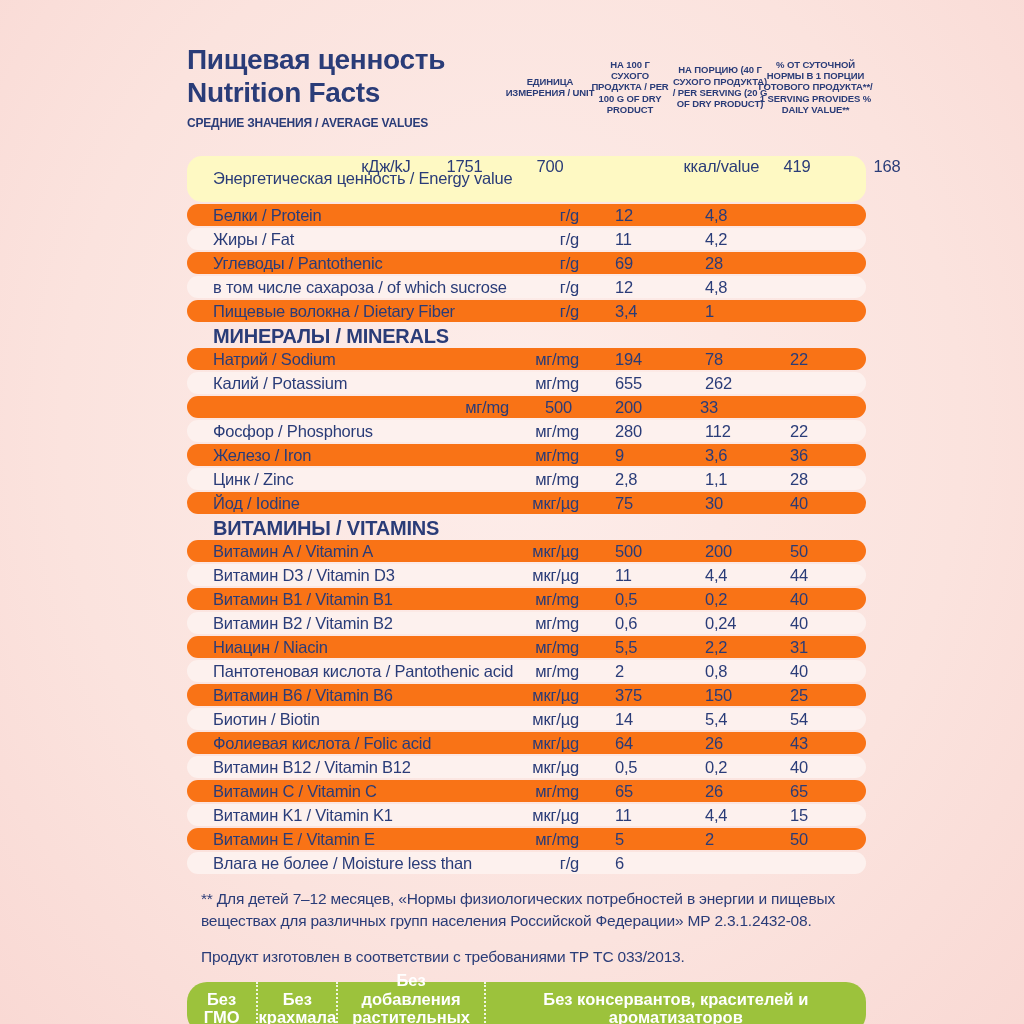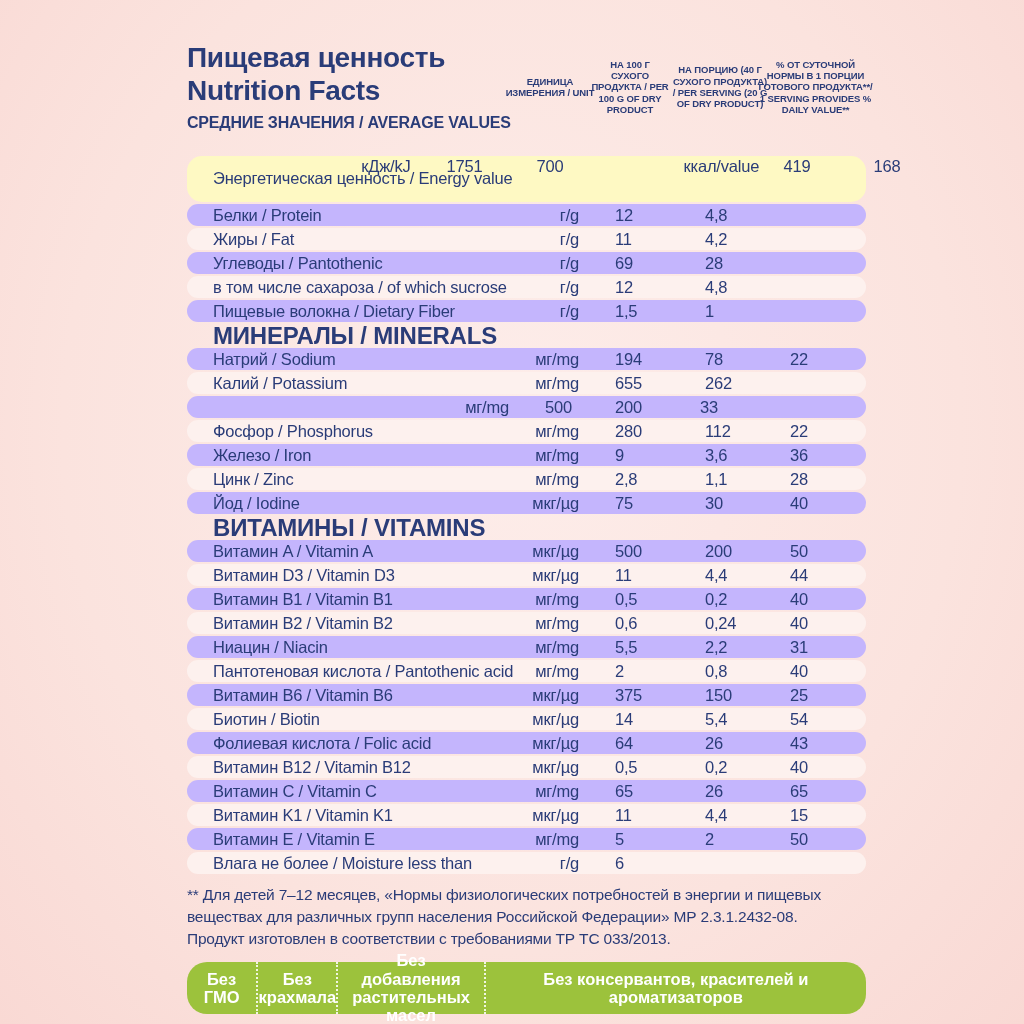--- a/index.html
+++ b/index.html
@@ -8,51 +8,51 @@
     font-family:"Liberation Sans",sans-serif;
     background:radial-gradient(ellipse at 50% 42%, #fdedea 0%, #fbe3de 62%, #f9d9d4 100%);
     color:#2a3c78;
   }
   .content{position:absolute;left:187px;top:36px;width:679px;}
 
   
   .thead{display:grid;grid-template-columns:1fr 70px 90px 90px 101px;align-items:center;height:102px;margin-bottom:18px;}
   .title-block{align-self:center;}
   .title{font-size:28px;font-weight:bold;line-height:1.17;letter-spacing:-.3px;}
-  .subtitle{font-size:16px;font-weight:bold;letter-spacing:-.2px;margin-top:7px;}
+  .subtitle{font-size:12px;font-weight:bold;letter-spacing:-.2px;margin-top:7px;}
   .hcell{justify-self:center;text-align:center;font-size:9.5px;font-weight:bold;line-height:1.2;letter-spacing:-.1px;}
   .hcell.unit-h{width:92px;}
   .hcell.p100-h{width:80px;}
   .hcell.serv-h{width:98px;}
   .hcell.daily-h{width:118px;}
 
   
   .row{display:grid;grid-template-columns:1fr 70px 90px 90px 101px;height:22px;align-items:center;
        border-radius:13px;margin-bottom:2px;font-size:16.5px;letter-spacing:-.2px;}
-  .row.w{background:#c4b5fd;}
+  .row.w{background:#f97316;}
   .row.lp{background:#fdf1ee;}
   .cell-label{padding-left:26px;white-space:nowrap;}
   .cell-unit{text-align:right;padding-right:6px;white-space:nowrap;}
   .cell-p100{padding-left:30px;}
   .cell-serv{padding-left:30px;}
   .cell-daily{padding-left:25px;}
 
-  .section-header{height:24px;line-height:24px;padding-left:26px;font-size:24px;font-weight:bold;letter-spacing:-.2px;}
+  .section-header{height:24px;line-height:24px;padding-left:26px;font-size:20px;font-weight:bold;letter-spacing:-.2px;}
 
   
   .row-energy{display:flex;height:46px;border-radius:15px;margin-bottom:2px;font-size:16.5px;letter-spacing:-.2px;}
   .row-energy.w{background:#fef9c3;}
   .energy-label{flex:1;padding-left:26px;display:flex;flex-direction:column;justify-content:center;line-height:1.3;}
   .energy-right{width:351px;display:flex;justify-content:center;}
   .erow{display:grid;grid-template-columns:70px 90px 90px 101px;height:20px;align-items:center;}
   .edivider{border-top:2px dotted #a9b3ce;margin:0 10px 0 -24px;height:0;}
 
   
   .footnote{margin-top:10px;font-size:15.5px;line-height:1.42;letter-spacing:-.2px;}
-  .footnote p{margin:0;}
+  .footnote p{margin:14px;}
 
   
   .badge-bar{margin-top:12px;height:52px;background:#9cc23c;border-radius:20px;display:flex;align-items:stretch;
              color:#ffffff;font-weight:bold;font-size:16.5px;text-align:center;line-height:1.12;}
   .badge{display:flex;align-items:center;justify-content:center;padding:0 8px;box-sizing:border-box;}
   .badge + .badge{border-left:2px dotted rgba(255,255,255,.85);}
   .badge:nth-child(1){width:10.2%;}
   .badge:nth-child(2){width:11.8%;}
   .badge:nth-child(3){width:21.7%;}
   .badge:nth-child(4){width:56.3%;}
@@ -117,21 +117,21 @@
       <div class="row lp">
         <div class="cell-label">в том числе сахароза / of which sucrose</div>
         <div class="cell-unit">г/g</div>
         <div class="cell-p100">12</div>
         <div class="cell-serv">4,8</div>
         <div class="cell-daily"></div>
       </div>
       <div class="row w">
         <div class="cell-label">Пищевые волокна / Dietary Fiber</div>
         <div class="cell-unit">г/g</div>
-        <div class="cell-p100">1,5</div>
+        <div class="cell-p100">3,4</div>
         <div class="cell-serv">1</div>
         <div class="cell-daily"></div>
       </div>
       <div class="section-header">МИНЕРАЛЫ / MINERALS</div>
       <div class="row w">
         <div class="cell-label">Натрий / Sodium</div>
         <div class="cell-unit">мг/mg</div>
         <div class="cell-p100">194</div>
         <div class="cell-serv">78</div>
         <div class="cell-daily">22</div>

